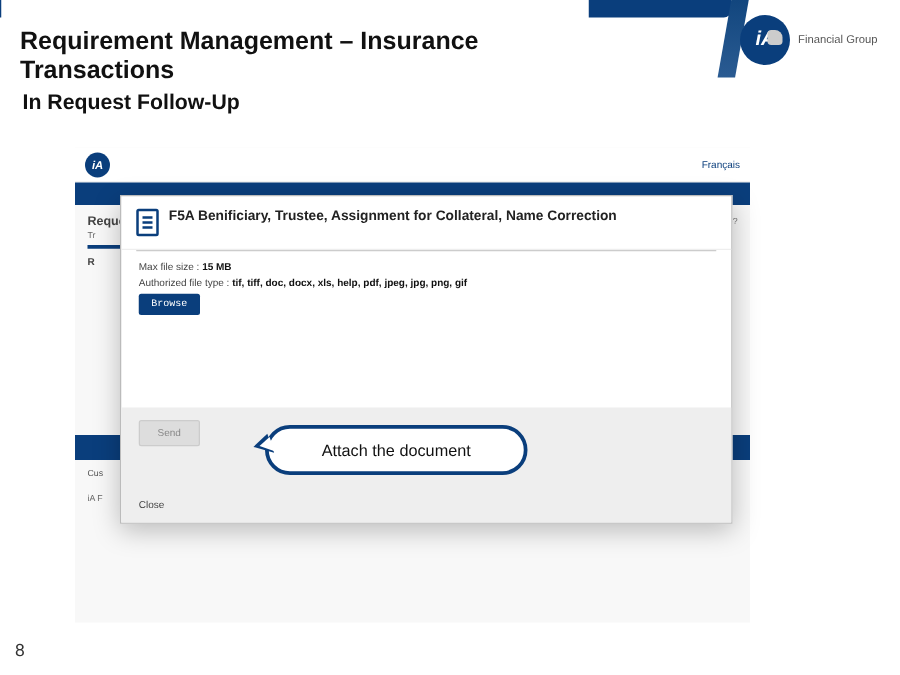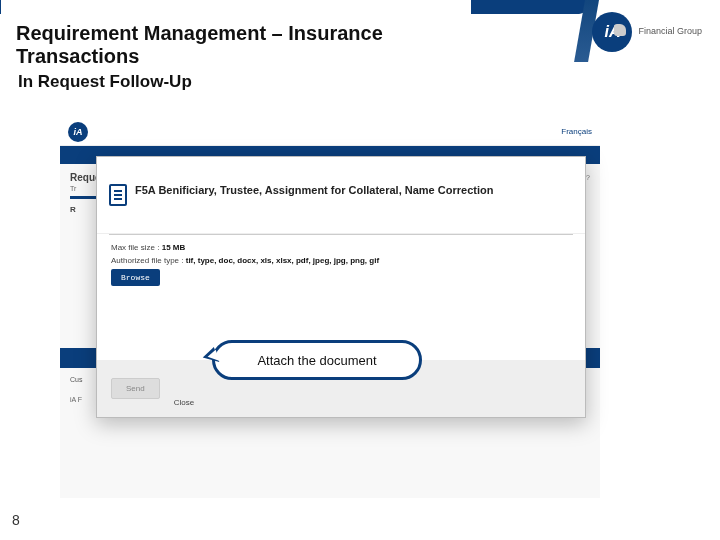--- a/index.html
+++ b/index.html
@@ -37,37 +37,37 @@
   .app-underline { margin: 0 10px 6px; border-bottom: 3px solid #0a3e7c; width: 30px;}
   .app-re { padding:0 10px 4px; font-size:8px; font-weight:bold; color:#444;}
 
   
   .app-blue-band { position:absolute; left:0; top:230px; height:20px; width:100%; background:#0a3e7c;}
   .app-cust { position:absolute; left:10px; top:258px; font-size:7px; color:#555;}
   .app-foot { position:absolute; left:10px; top:278px; font-size:7px; color:#666;}
 
   
   .modal { position:absolute; top: 38px; left: 36px; width: 490px; background:#fff; border:1px solid #bbb; box-shadow: 0 6px 20px rgba(0,0,0,0.25); }
-  .modal-head { display:flex; align-items:flex-start; gap:8px; padding:27px 12px; border-bottom:1px solid #eee;}
+  .modal-head { display:flex; align-items:flex-start; gap:8px; padding:10px 12px; border-bottom:1px solid #eee;}
   .modal-doc-icon { width:18px; height:22px; border:2px solid #0a3e7c; border-radius:2px; position:relative;}
   .modal-doc-icon::after{content:"";position:absolute;left:3px;top:4px;width:8px;height:2px;background:#0a3e7c;box-shadow:0 4px 0 #0a3e7c,0 8px 0 #0a3e7c;}
   .modal-title { font-size:11px; font-weight:bold; color:#222; line-height:1.2; }
 
   .modal-tabs { display:flex; gap:0; padding: 8px 12px 0;}
   .modal-tab { font-size:8px; padding:4px 10px; background:#fff; color:#0a3e7c; border:1px solid #ccc; border-bottom:none; cursor:pointer;}
   .modal-tab.active{ background:#0a3e7c; color:#fff; border-color:#0a3e7c;}
   .tab-rule{ margin:0 12px; border-bottom:1px solid #ccc;}
 
   .modal-body { padding: 8px 14px 14px; font-size:8px; color:#444;}
   .modal-body .line { margin-bottom:4px;}
   .modal-body .line b{ font-weight:bold; color:#111;}
 
   .browse-btn { display:inline-block; padding:4px 10px; background:#0a3e7c; color:#fff; font-size:8px; border:none; border-radius:2px; cursor:pointer;font-family:Liberation Mono, monospace;}
 
-  .modal-footer { background:#eee; padding:10px 14px; display:flex; gap:14px; align-items:center;}
+  .modal-footer { background:#eee; padding:10px 14px; display:flex; gap:14px; align-items:flex-start;flex-direction:column;}
   .send-btn { padding:5px 14px; font-size:8px; background:#ddd; color:#888; border:1px solid #ccc; border-radius:2px; cursor:default;}
   .close-link { font-size:8px; color:#444; cursor:pointer;margin-top:28px;}
 
   
   .callout { position:absolute; top: 222px; left: 152px; width: 210px; height: 40px; border:3px solid #0a3e7c; border-radius:22px; background:#fff; display:flex; align-items:center; justify-content:center; font-size:13px; color:#111;}
   .callout::after{ content:""; position:absolute; left:-12px; top:6px; width:0;height:0;border-right:14px solid #0a3e7c; border-top:6px solid transparent; border-bottom:10px solid transparent; transform: rotate(-20deg);}
   .callout::before{ content:""; position:absolute; left:-7px; top:8px; width:0;height:0;border-right:10px solid #fff; border-top:4px solid transparent; border-bottom:8px solid transparent; transform: rotate(-20deg); z-index:1;}
 
   
   .page-number { position:absolute; bottom: 12px; left: 12px; font-size: 14px; color:#333;}
@@ -117,21 +117,21 @@
       <div class="modal-title">F5A Benificiary, Trustee, Assignment for Collateral, Name Correction</div>
     </div>
     <div class="tab-rule"></div>
     <div class="modal-body">
       <div class="line">
         <span>Max file size :</span>
         <b>15 MB</b>
       </div>
       <div class="line">
         <span>Authorized file type :</span>
-        <b>tif, type, doc, docx, xls, xlsx, pdf, jpeg, jpg, png, gif</b>
+        <b>tif, tiff, doc, docx, xls, help, pdf, jpeg, jpg, png, gif</b>
       </div>
       <button class="browse-btn">Browse</button>
       <div style="height:60px"></div>
     </div>
     <div class="modal-footer">
       <button class="send-btn">Send</button>
       <span class="close-link">Close</span>
     </div>
   </div>
 

